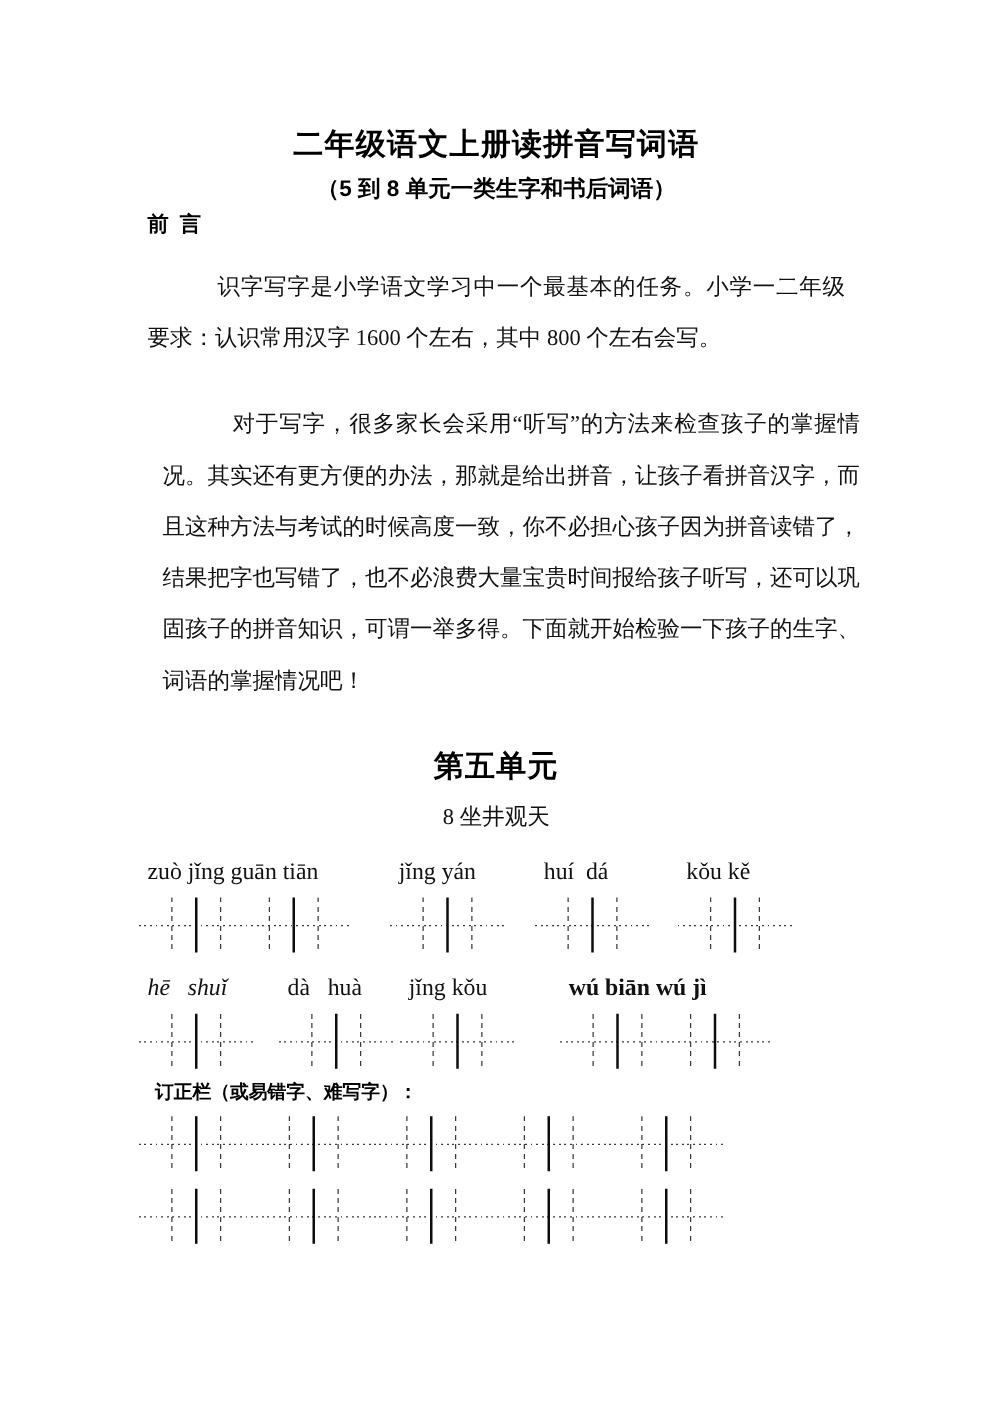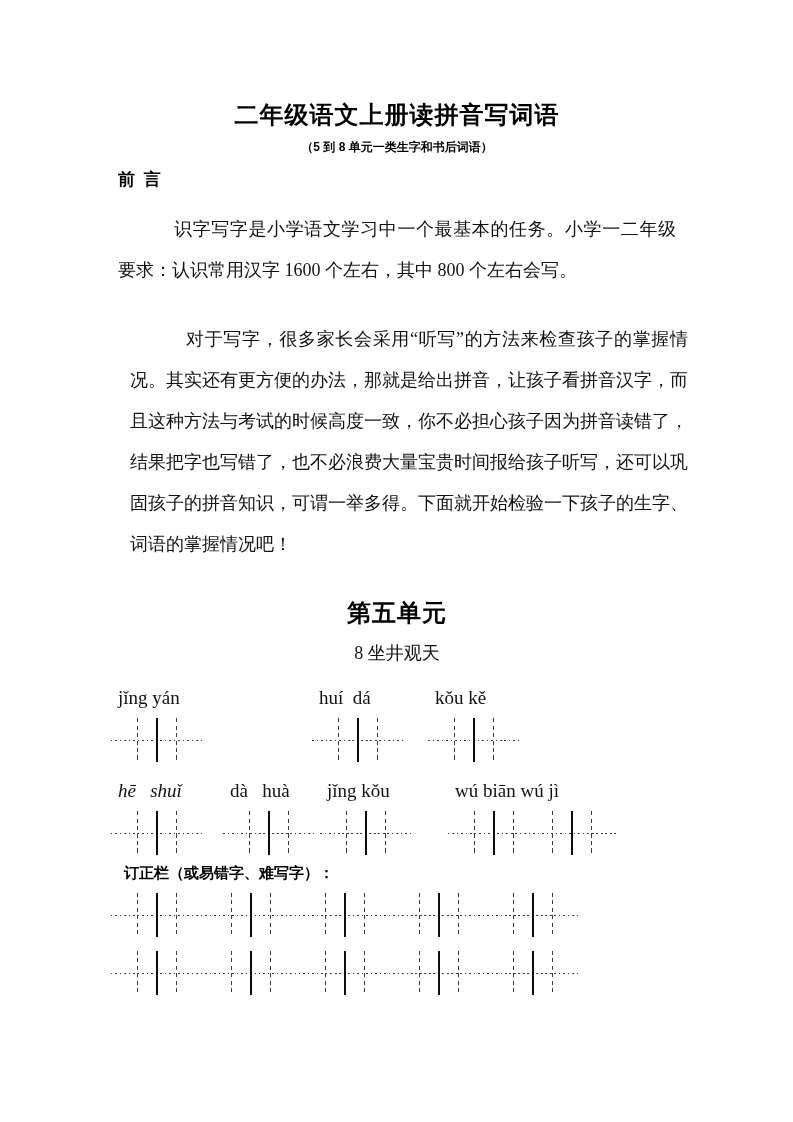--- a/index.html
+++ b/index.html
@@ -16,21 +16,21 @@
     position:absolute; top:99px; left:118px; width:558px;
     text-align:center;
     font-family:"Liberation Sans",sans-serif;
     font-weight:bold; font-size:24px; letter-spacing:1px; color:#000;
     white-space:pre;
   }
   .doc-subtitle{
     position:absolute; top:139px; left:118px; width:558px;
     text-align:center;
     font-family:"Liberation Sans",sans-serif;
-    font-weight:bold; font-size:12px; color:#000;
+    font-weight:bold; font-size:18px; color:#000;
     white-space:pre;
   }
   .preface-heading{
     position:absolute; top:168px; left:118px; width:558px;
     text-align:left;
     font-family:"Liberation Sans",sans-serif;
     font-weight:bold; font-size:17px; letter-spacing:2px; color:#000000;
     white-space:pre;
   }
   
@@ -62,21 +62,21 @@
   .word-row-1{top:686px;}
   .word-row-2{top:779px;}
   .word-unit{position:absolute; top:0;}
   #word-row-1 .word-unit:nth-child(1){left:118px;}
   #word-row-1 .word-unit:nth-child(2){left:319px;}
   #word-row-1 .word-unit:nth-child(3){left:435px;}
   #word-row-1 .word-unit:nth-child(4){left:549px;}
   #word-row-2 .word-unit:nth-child(1){left:118px;font-style:italic;}
   #word-row-2 .word-unit:nth-child(2){left:230px;}
   #word-row-2 .word-unit:nth-child(3){left:327px;}
-  #word-row-2 .word-unit:nth-child(4){left:455px;}
+  #word-row-2 .word-unit:nth-child(4){left:455px;font-weight:bold;}
   .pinyin{
     font-family:"Liberation Serif",serif;
     font-size:19px; height:24px; line-height:24px;
     color:#111; white-space:pre; margin-bottom:8px;
   }
   
   .grid-group{position:relative; display:flex; height:44px;}
   .grid-group::before{
     content:""; position:absolute; left:-7px; right:-7px; top:50%; height:1px;
     background:repeating-linear-gradient(to right,#3a3a3a 0 1.5px,transparent 1.5px 4.5px);
@@ -118,20 +118,29 @@
   <div class="preface-heading">前 言</div>
 
   <p class="body-para para-1">识字写字是小学语文学习中一个最基本的任务。小学一二年级要求：认识常用汉字 1600 个左右，其中 800 个左右会写。</p>
   <p class="body-para para-2">对于写字，很多家长会采用“听写”的方法来检查孩子的掌握情况。其实还有更方便的办法，那就是给出拼音，让孩子看拼音汉字，而且这种方法与考试的时候高度一致，你不必担心孩子因为拼音读错了，结果把字也写错了，也不必浪费大量宝贵时间报给孩子听写，还可以巩固孩子的拼音知识，可谓一举多得。下面就开始检验一下孩子的生字、词语的掌握情况吧！</p>
 
   <div class="unit-heading">第五单元</div>
   <div class="lesson-title">8 坐井观天</div>
 
   <div class="word-row word-row-1" id="word-row-1">
       <div class="word-unit">
+        <div class="pinyin">zuò jǐng guān tiān</div>
+        <div class="grid-group">
+          <div class="grid-cell"></div>
+          <div class="grid-cell"></div>
+          <div class="grid-cell"></div>
+          <div class="grid-cell"></div>
+        </div>
+      </div>
+      <div class="word-unit">
         <div class="pinyin">jǐng yán</div>
         <div class="grid-group">
           <div class="grid-cell"></div>
           <div class="grid-cell"></div>
         </div>
       </div>
       <div class="word-unit">
         <div class="pinyin">huí  dá</div>
         <div class="grid-group">
           <div class="grid-cell"></div>

